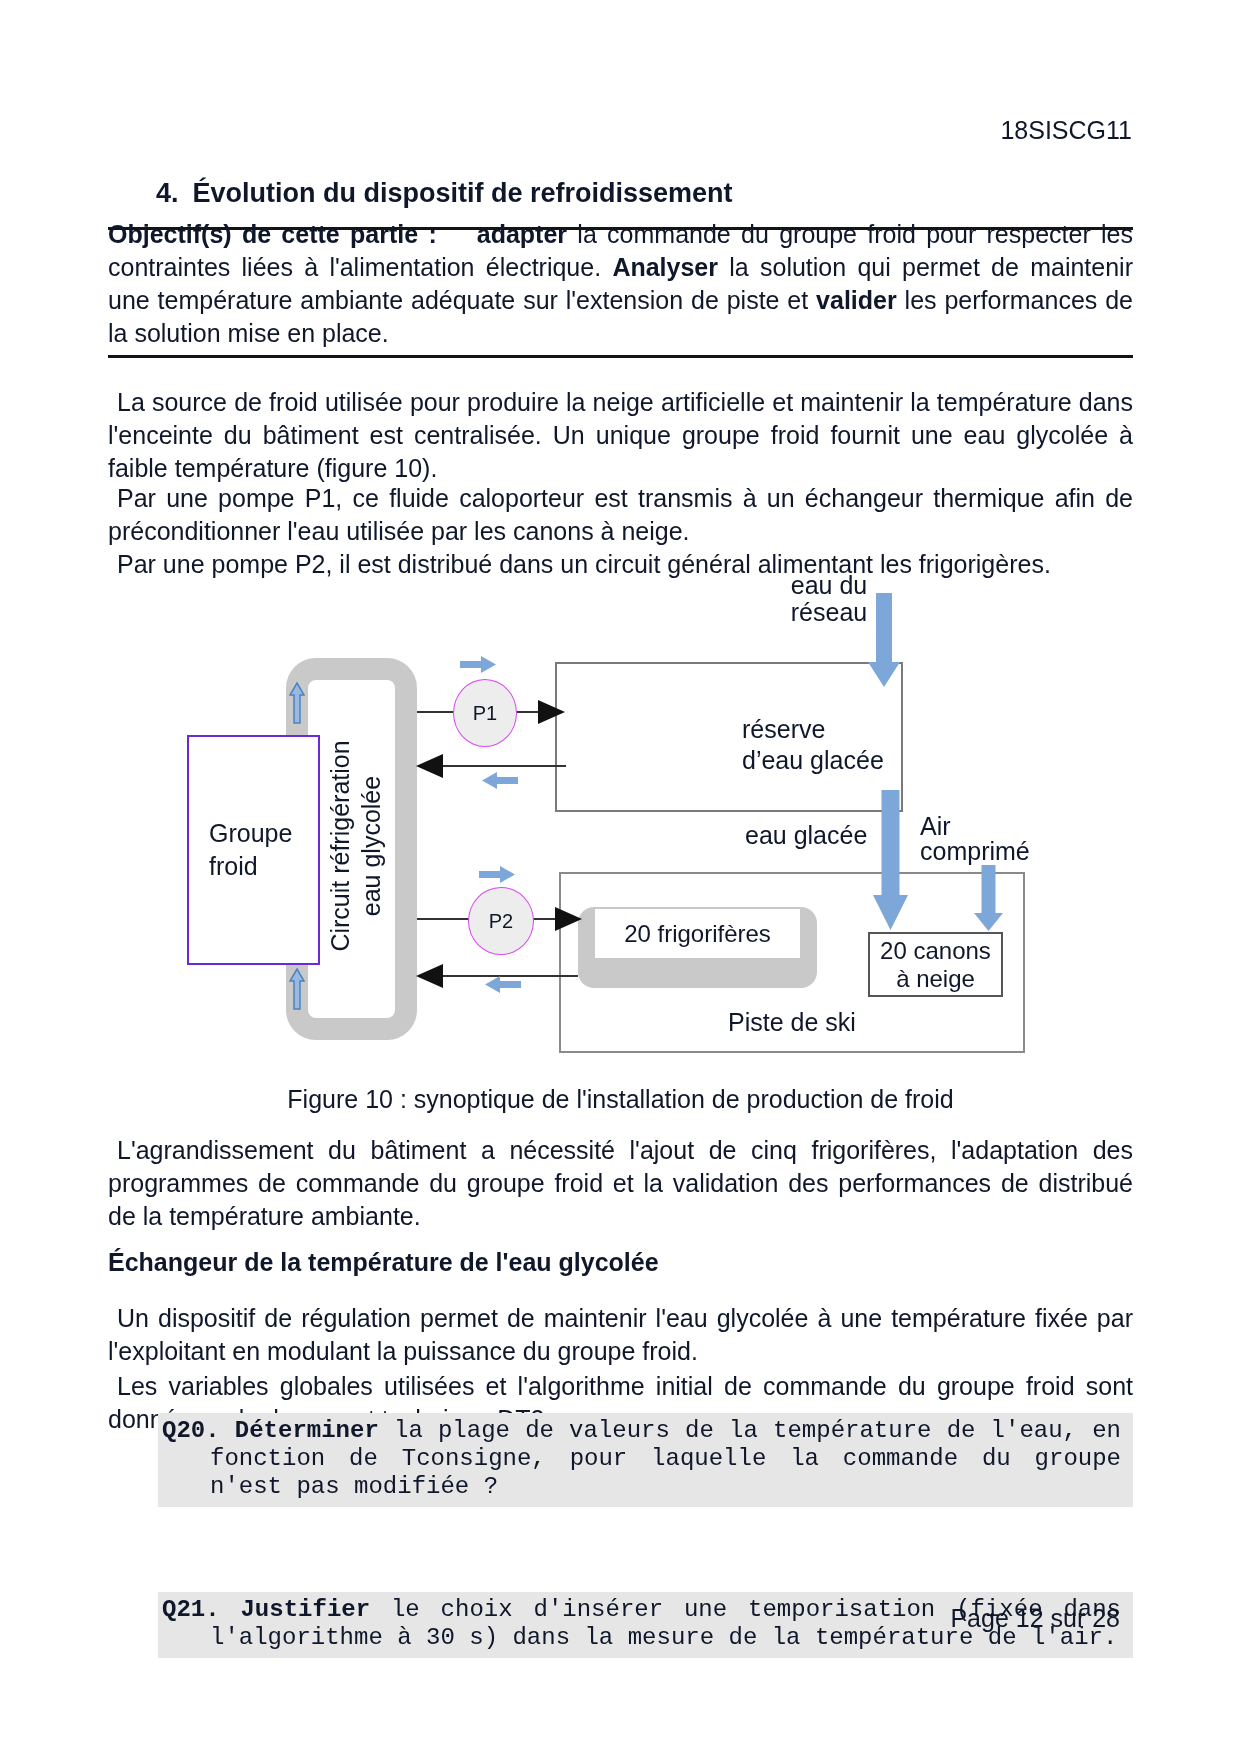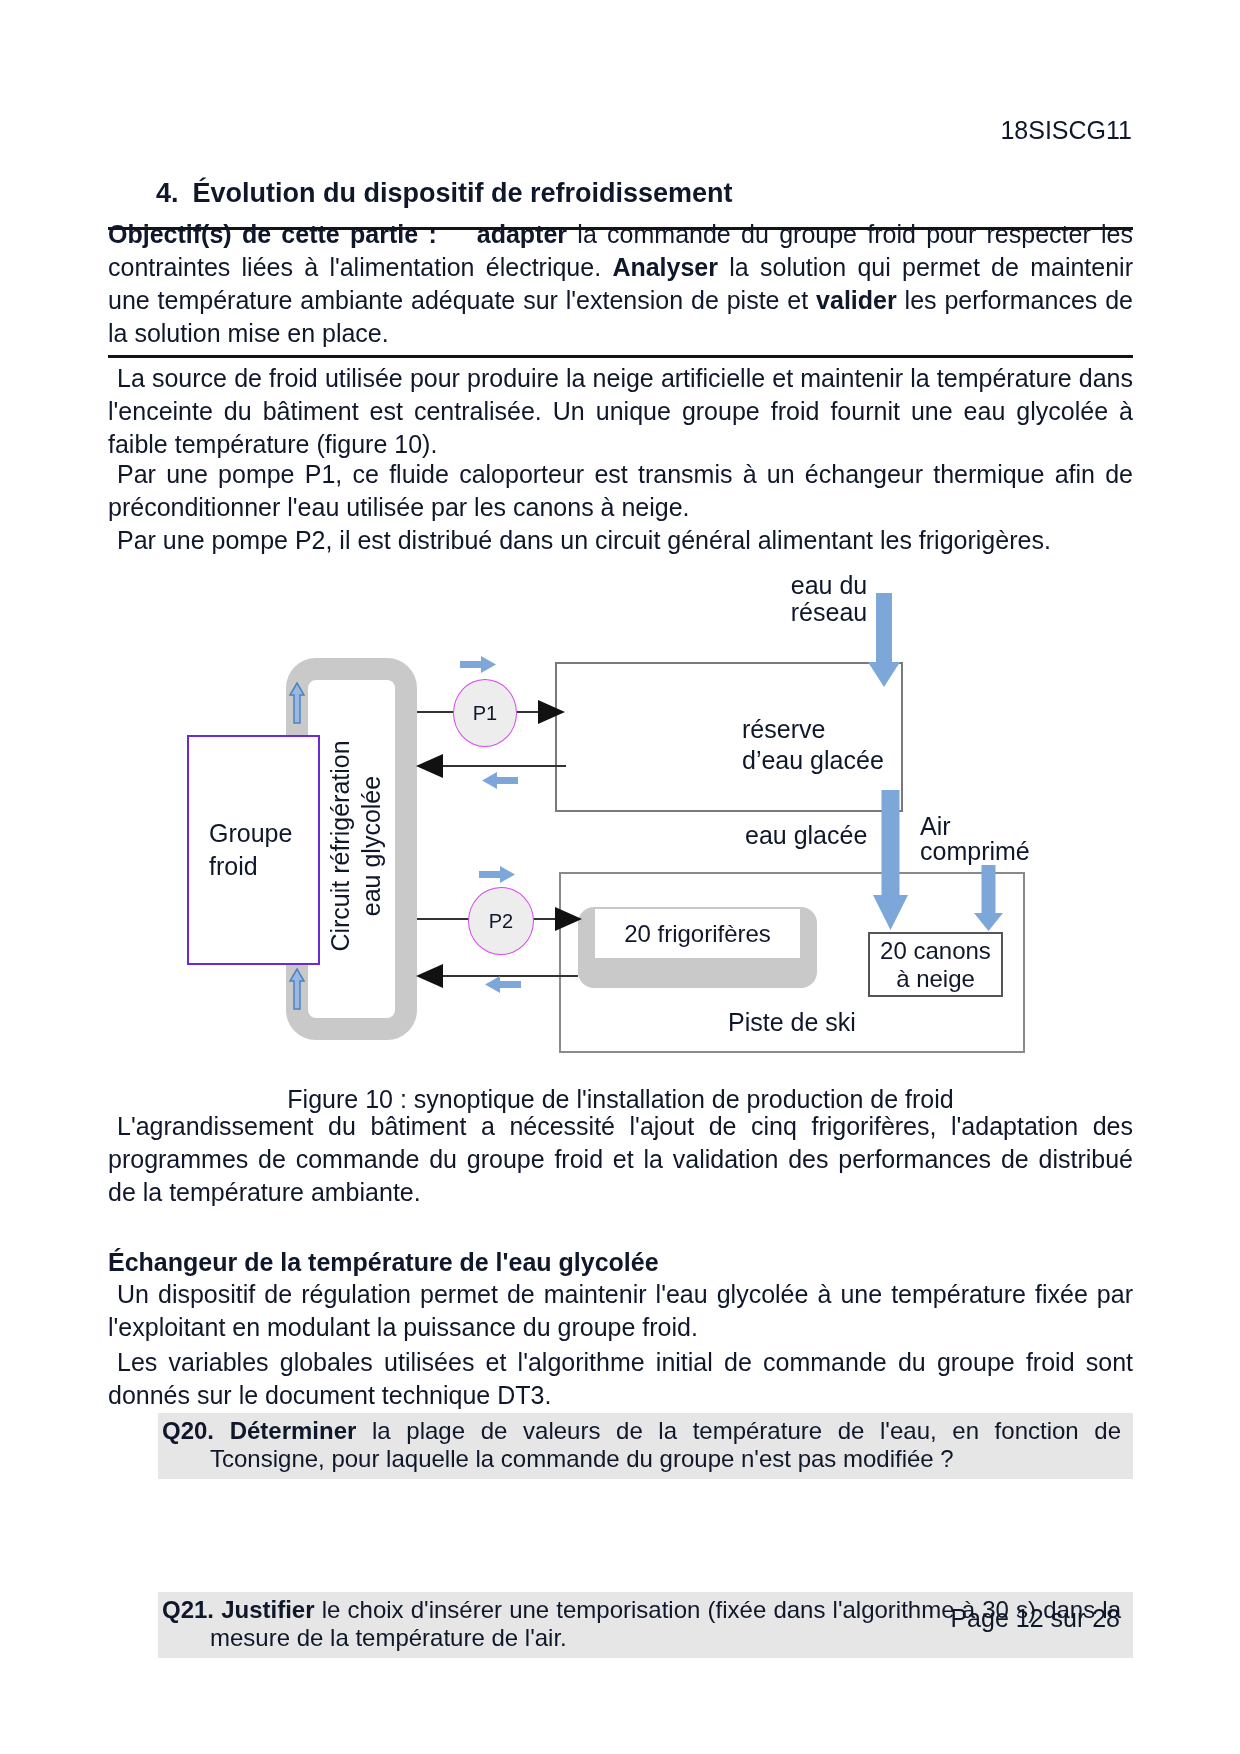--- a/index.html
+++ b/index.html
@@ -4,26 +4,26 @@
 <style>
   html,body { margin:0; padding:0; background:#888; }
   .page {
     position:relative; width:1240px; height:1754px; margin:0 auto;
     background:#ffffff; font-family:"Liberation Sans", sans-serif; color:#0f172a;
     overflow:hidden;
   }
   .abs { position:absolute; }
   .para { position:absolute; left:108px; width:1025px; margin:0;
           font-size:25px; line-height:33px; text-align:justify; }
-  .indent { text-indent:9px; }
+  .indent { text-indent:9px;margin-top:24px; }
   .rule { position:absolute; left:108px; width:1025px; height:3px; background:#141414; }
   .tabgap { display:inline-block; width:40px; }
   .qblock { position:absolute; left:158px; width:975px; box-sizing:border-box;
             background:#e6e6e6; font-size:24px; line-height:28px;
-            padding:4px 12px 6px 52px; text-indent:-48px; text-align:justify; }
+            padding:4px 12px 6px 52px; text-indent:-48px; text-align:justify;font-family:Liberation Mono, monospace; }
   
   .diagram { position:absolute; left:0; top:0; width:1240px; height:1754px; }
   .pipe { position:absolute; left:286px; top:658px; width:131px; height:382px;
           border:22px solid #c9c9c9; border-radius:30px; box-sizing:border-box; }
   .dbox { position:absolute; background:#fff; box-sizing:border-box; }
   .pump { position:absolute; background:#ededed; border:1px solid #d946ef; border-radius:50%;
           display:flex; align-items:center; justify-content:center; font-size:20px; }
   .hline { position:absolute; height:2px; background:#333; }
   .tri-r { position:absolute; width:0; height:0;
            border-top:12px solid transparent; border-bottom:12px solid transparent;

